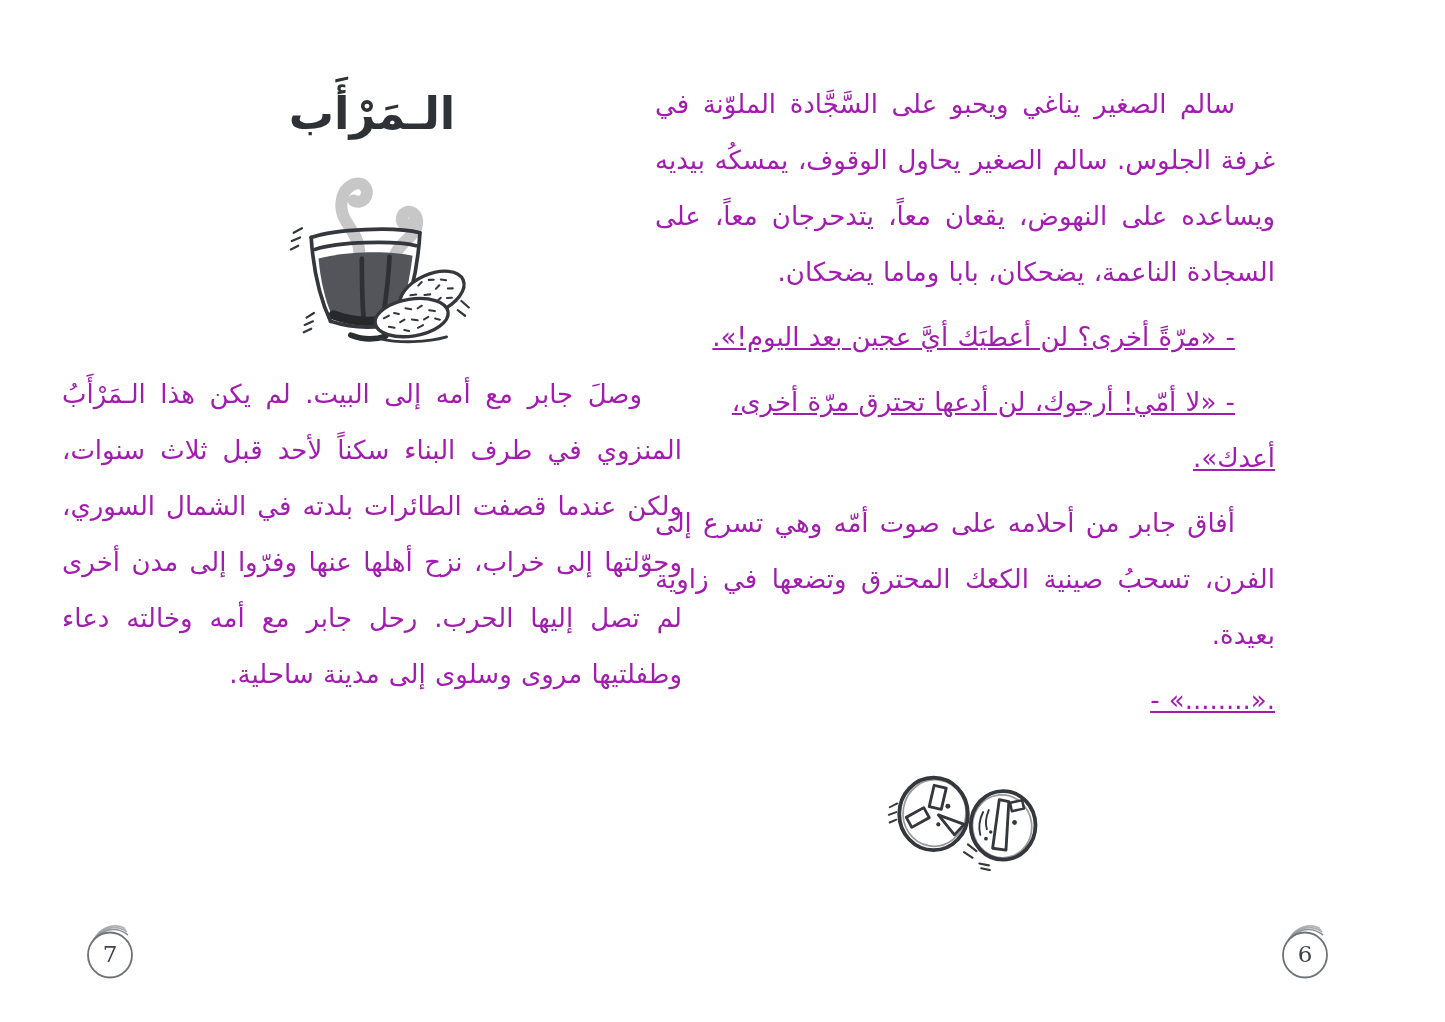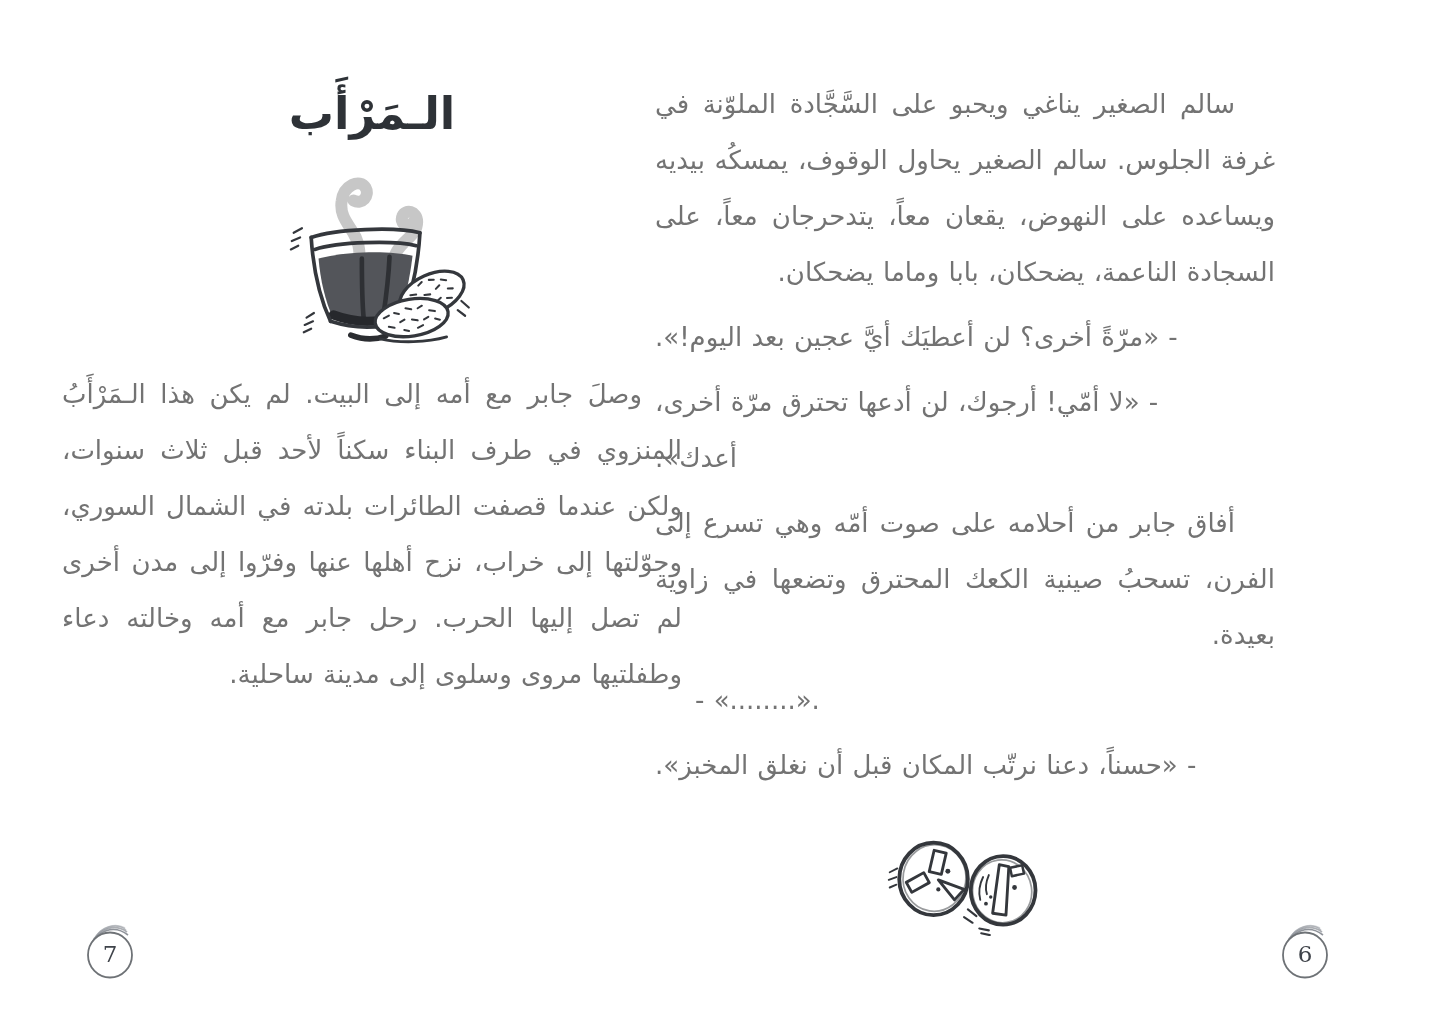--- a/index.html
+++ b/index.html
@@ -28,24 +28,24 @@
   .illustration svg{display:block;width:100%;height:auto;}
 
   .block{
     direction:rtl;
     unicode-bidi:plaintext;
     text-align:justify;
     font-size:26px;
     line-height:56px;
     margin:0 0 9px 0;
     text-indent:40px;
-    color:#737373;
+    color:#a21caf;
     word-spacing:1px;
   }
-  .block--dialogue{text-align:left;}
+  .block--dialogue{text-align:right;text-decoration:underline;}
 
   .coins{width:162px;margin:44px auto 0;}
   .coins svg{display:block;width:100%;height:auto;}
 
   .pagenum{position:absolute;width:52px;height:58px;}
   .pagenum--left{left:84px;top:922px;}
   .pagenum--right{left:1279px;top:922px;}
   .pagenum svg{position:absolute;inset:0;}
   .coin-num{
     position:absolute;left:0;right:0;top:33px;
@@ -114,21 +114,20 @@
       </div>
   </section>
 
   <section class="page page--right">
     <div class="blocks">
         <p class="block block--para">سالم الصغير يناغي ويحبو على السَّجَّادة الملوّنة في غرفة الجلوس. سالم الصغير يحاول الوقوف، يمسكُه بيديه ويساعده على النهوض، يقعان معاً، يتدحرجان معاً، على السجادة الناعمة، يضحكان، بابا وماما يضحكان.</p>
         <p class="block block--dialogue">- «مرّةً أخرى؟ لن أعطيَك أيَّ عجين بعد اليوم!».</p>
         <p class="block block--dialogue">- «لا أمّي! أرجوك، لن أدعها تحترق مرّة أخرى، أعدك».</p>
         <p class="block block--para">أفاق جابر من أحلامه على صوت أمّه وهي تسرع إلى الفرن، تسحبُ صينية الكعك المحترق وتضعها في زاوية بعيدة.</p>
         <p class="block block--dialogue">- «........».</p>
-        <p class="block block--dialogue">- «حسناً، دعنا نرتّب المكان قبل أن نغلق المخبز».</p>
       </div>
 
     <div class="coins">
       <svg viewBox="0 0 170 104" xmlns="http://www.w3.org/2000/svg">
 
         <g stroke="#34373c" fill="none" stroke-linecap="round" stroke-linejoin="round">
           <ellipse cx="52" cy="44" rx="36" ry="38" stroke-width="4"></ellipse>
           <ellipse cx="53" cy="43" rx="33" ry="35" stroke-width="1.8" opacity="0.5" transform="rotate(9 53 43)"></ellipse>
           <rect x="50" y="15" width="13" height="23" fill="#ffffff" stroke-width="3" transform="rotate(13 56 26)"></rect>
           <rect x="25" y="42" width="21" height="12" fill="#ffffff" stroke-width="3" transform="rotate(-29 35 48)"></rect>

